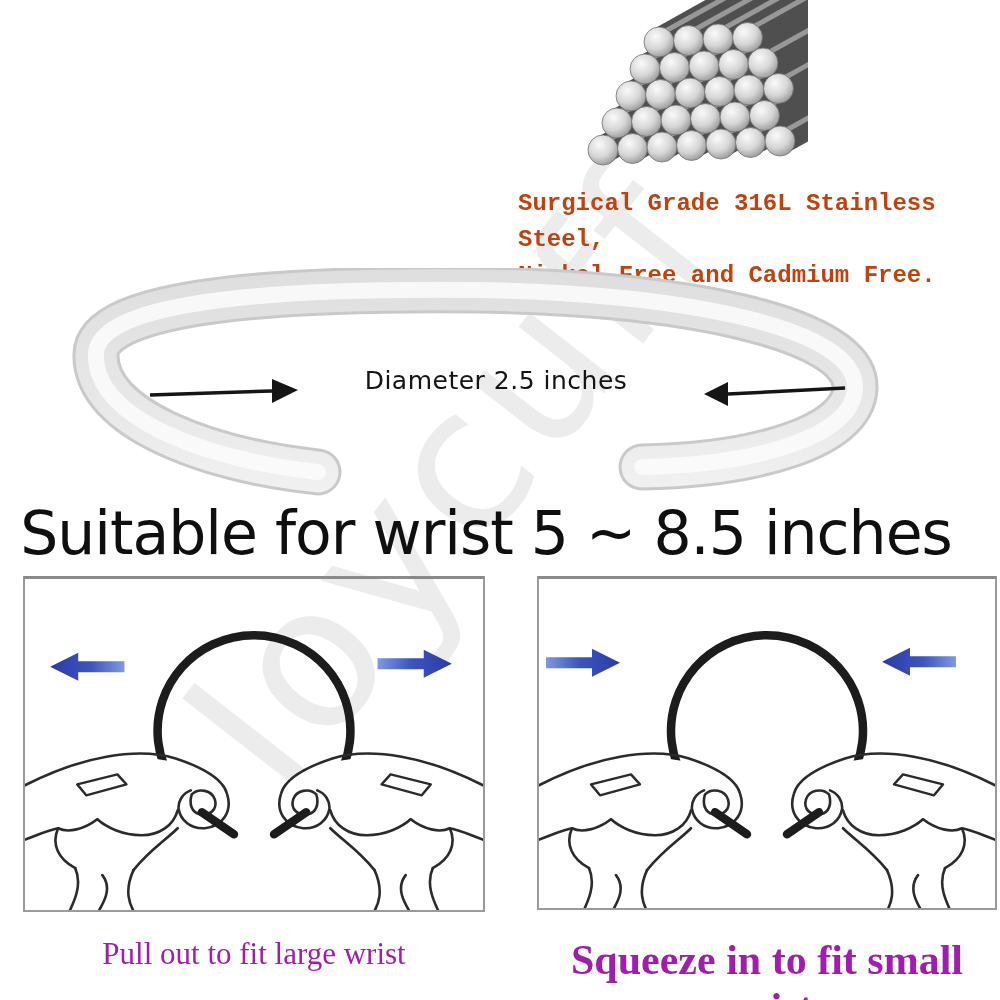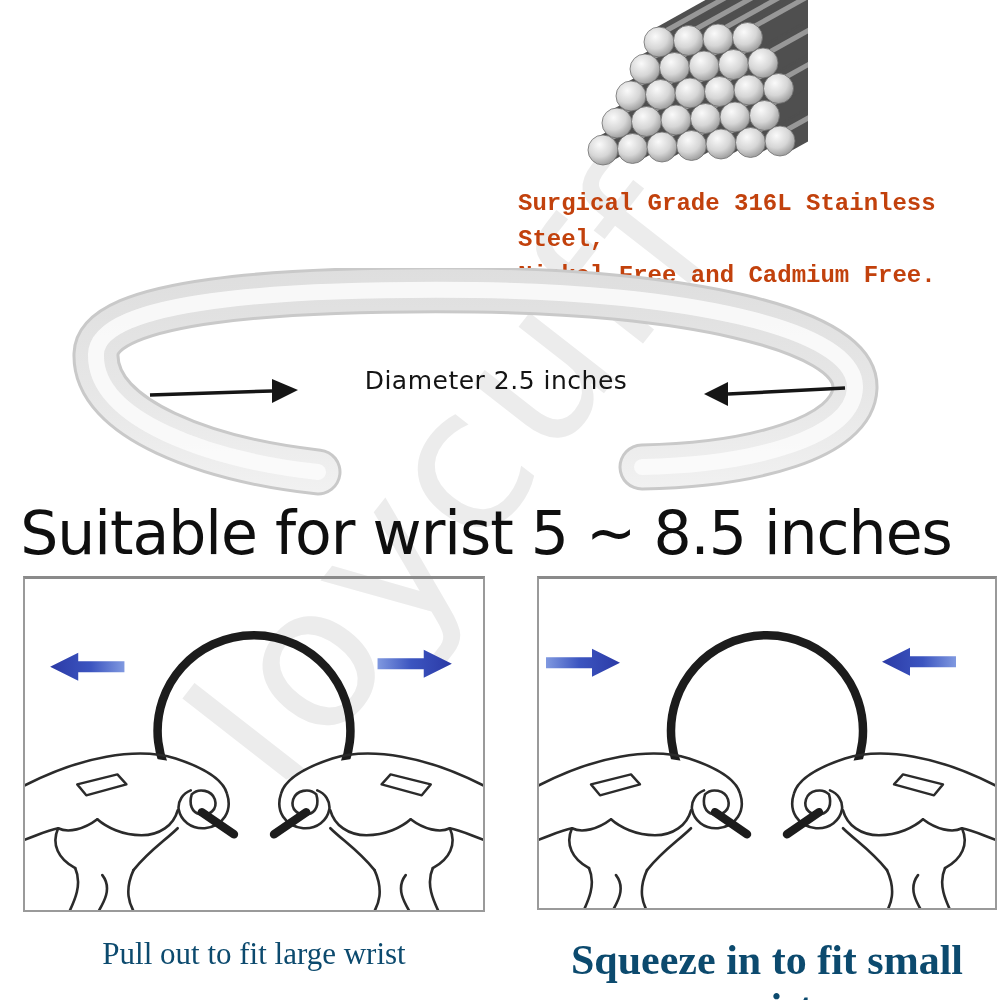--- a/index.html
+++ b/index.html
@@ -23,21 +23,21 @@
     font-family:"DejaVu Sans",sans-serif;font-size:25px;letter-spacing:0.5px;color:#141414;text-align:center;}
 
   .fit-note{position:absolute;left:0px;top:498px;width:972px;z-index:3;text-align:center;
     font-family:"DejaVu Sans",sans-serif;font-size:60px;letter-spacing:-1px;color:#0f0f0f;}
 
   .panel{position:absolute;z-index:2;border:2px solid #9a9a9a;border-top:3px solid #8a8a8a;box-sizing:border-box;}
   .panel svg{display:block;width:100%;height:100%;}
   .panel-left{left:23px;top:576px;width:462px;height:336px;}
   .panel-right{left:537px;top:576px;width:460px;height:334px;}
 
-  .caption{position:absolute;z-index:2;text-align:center;font-family:"Liberation Serif",serif;color:#0c4a6e;}
+  .caption{position:absolute;z-index:2;text-align:center;font-family:"Liberation Serif",serif;color:#a21caf;}
   .caption-left{left:23px;top:936px;width:462px;font-size:31px;font-weight:400;}
   .caption-right{left:537px;top:936px;width:460px;font-size:42px;font-weight:700;}
 </style>
 </head>
 <body>
 
 <div id="stage">
 
   <div class="watermark" style="color: rgb(236, 236, 236);">Joycuff</div>
 

